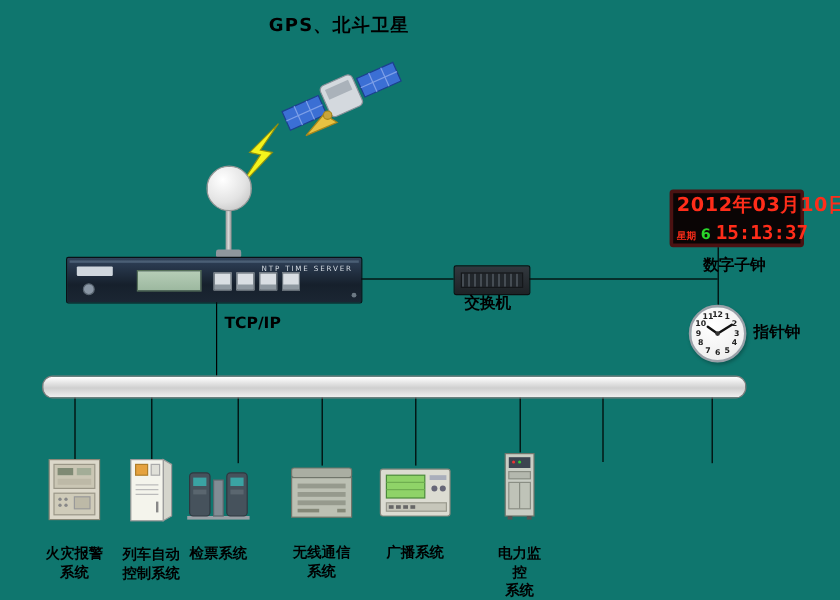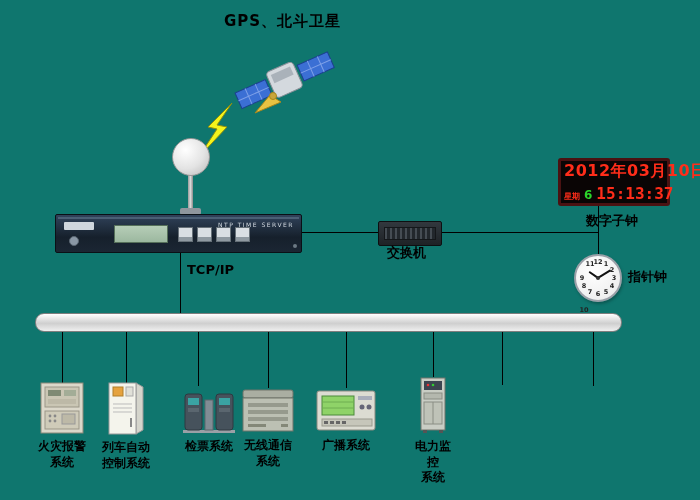--- a/index.html
+++ b/index.html
@@ -49,35 +49,35 @@
   .dc-weekval{color:#2ad52a;font-size:12px;font-weight:bold;}
   .dc-time{color:#ff2d1a;font-size:16px;font-weight:bold;font-family:"DejaVu Sans Mono",monospace;}
 
   
   .aclock{position:absolute;left:574px;top:254px;width:48px;height:48px;border-radius:50%;z-index:4;
     background:radial-gradient(circle at 40% 35%, #ffffff, #f0f0f0 70%, #d8d8d8);
     border:2px solid #9aa0a8;box-sizing:border-box;box-shadow:1px 2px 3px rgba(0,0,0,0.25);}
   .cn{position:absolute;font-size:6.5px;font-weight:bold;color:#222;transform:translate(-50%,-50%);line-height:1;}
   .cn0{left:22px;top:6px;} .cn1{left:30px;top:8px;} .cn2{left:36px;top:14px;} .cn3{left:38px;top:22px;}
   .cn4{left:36px;top:30px;} .cn5{left:30px;top:36px;} .cn6{left:22px;top:38px;} .cn7{left:14px;top:36px;}
-  .cn8{left:8px;top:30px;}  .cn9{left:6px;top:22px;}  .cn10{left:8px;top:14px;margin-top:40px;} .cn11{left:14px;top:8px;}
+  .cn8{left:8px;top:30px;}  .cn9{left:6px;top:22px;}  .cn10{left:8px;top:14px;} .cn11{left:14px;top:8px;}
   .hand{position:absolute;background:#111;transform-origin:50% 100%;border-radius:1px;}
   .hand-h{left:21px;top:11px;width:2px;height:11px;transform:rotate(-55deg);}
   .hand-m{left:21px;top:7px;width:2px;height:15px;transform:rotate(58deg);}
   .pin{position:absolute;left:20px;top:20px;width:4px;height:4px;border-radius:50%;background:#333;}
 
   
   .bus{position:absolute;left:35px;top:313px;width:585px;height:17px;z-index:2;
     background:linear-gradient(180deg,#ffffff,#cfcfcf 55%,#efefef);
     border:1px solid #7e7e7e;border-radius:9px;}
 
   
   .device{position:absolute;z-index:3;text-align:center;}
   .device svg{display:block;margin:0 auto;}
-  .dev-label{margin-top:5px;font-size:12px;font-weight:bold;line-height:1.3;white-space:pre-line;text-align:center;}
+  .dev-label{margin-top:20px;font-size:12px;font-weight:bold;line-height:1.3;white-space:pre-line;text-align:center;}
 </style>
 </head>
 <body>
 
 <div id="stage">
 
   <div class="title">GPS、北斗卫星</div>
 
   <svg class="abs" style="left:232px;top:40px;z-index:3;" width="105" height="78" viewBox="0 0 105 78">
     <g transform="rotate(-24 52 40)">
@@ -196,21 +196,21 @@
       <rect x="20" y="7" width="7" height="9" fill="#e0e0d8" stroke="#aaa"></rect>
       <line x1="7" y1="24" x2="26" y2="24" stroke="#bbb"></line>
       <line x1="7" y1="28" x2="26" y2="28" stroke="#bbb"></line>
       <line x1="7" y1="32" x2="26" y2="32" stroke="#bbb"></line>
       <rect x="24" y="38" width="2" height="9" fill="#888"></rect>
     </svg>
     <div class="dev-label">列车自动
 控制系统</div>
   </div>
 
-  <div class="device" style="left:176px;top:386px;width:66px;">
+  <div class="device" style="left:149px;top:386px;width:66px;">
     <svg width="58" height="48" viewBox="0 0 58 48">
       <rect x="3" y="44" width="52" height="3" fill="#9aa0a6"></rect>
       <rect x="25" y="14" width="8" height="30" fill="#818c94" stroke="#5c666d"></rect>
       <rect x="5" y="8" width="17" height="36" rx="3" fill="#46525c" stroke="#2e3840"></rect>
       <rect x="8" y="12" width="11" height="7" fill="#3aa3a3"></rect>
       <rect x="8" y="22" width="11" height="4" fill="#5a666f"></rect>
       <rect x="36" y="8" width="17" height="36" rx="3" fill="#46525c" stroke="#2e3840"></rect>
       <rect x="39" y="12" width="11" height="7" fill="#3aa3a3"></rect>
       <rect x="39" y="22" width="11" height="4" fill="#5a666f"></rect>
     </svg>

